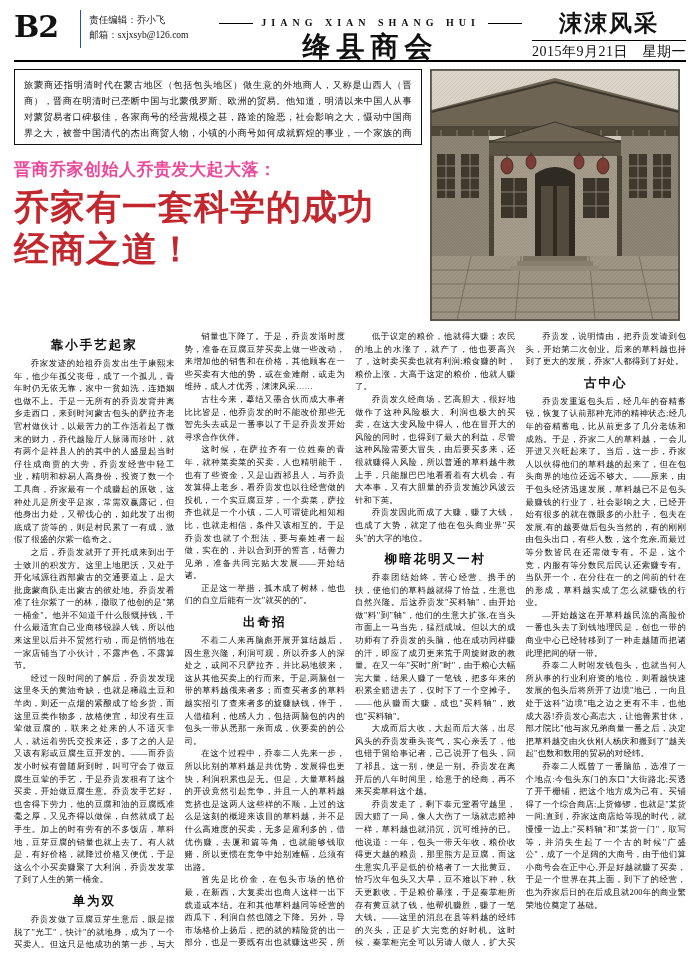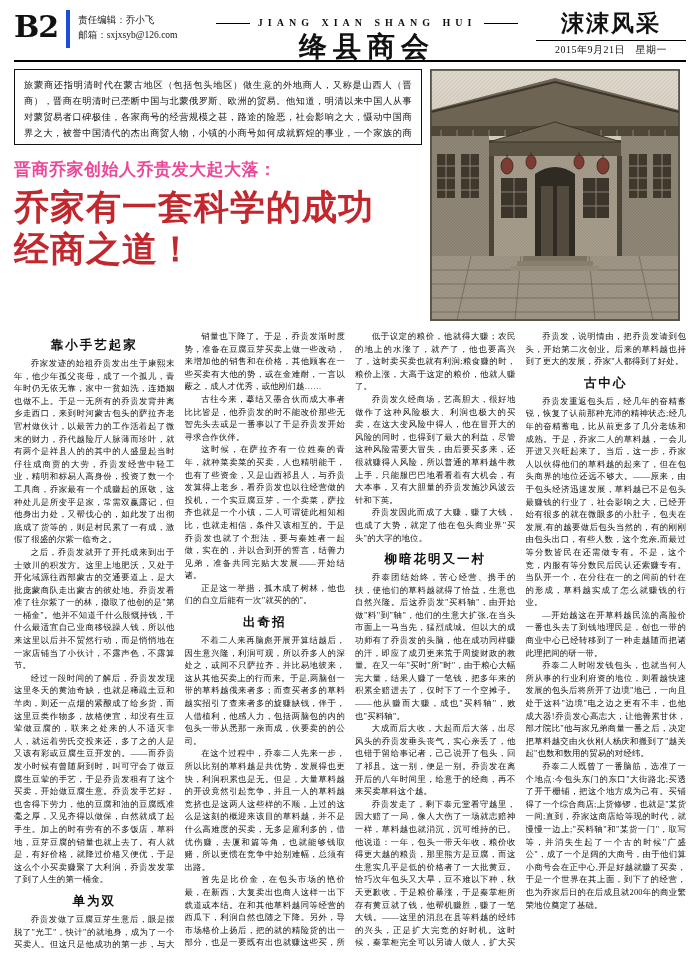--- a/index.html
+++ b/index.html
@@ -29,22 +29,22 @@
     height: 48px;
     border-bottom: 2px solid #000;
     padding-bottom: 2px;
   }
   .page-num {
     font-family: "DejaVu Serif", serif;
     font-size: 30px;
     font-weight: bold;
     line-height: 34px;
     letter-spacing: -1px;
-    padding-right: 8px;
-    border-right: 4px solid #1d4ed8;
+    padding-right: 22px;
+    border-right: 1px solid #1d4ed8;
     margin-right: 8px;
     height: 38px;
   }
   .editor-block {
     font-size: 9.5px;
     line-height: 15px;
     min-width: 120px;
     padding-top: 3px;
     font-family: Liberation Serif, serif;
   }
@@ -88,21 +88,21 @@
     min-width: 150px;
     padding-top: 2px;
   }
   .right-block .brand {
     font-size: 23px;
     font-weight: bold;
     letter-spacing: 2px;
     line-height: 24px;
   }
   .right-block .date {
-    font-size: 10px;
+    font-size: 14px;
     margin-top: 4px;
     border-top: 1px solid #000;
     padding-top: 2px;
     letter-spacing: 0.5px;
   }
 
   
   .lead {
     display: flex;
     margin-top: 7px;
@@ -340,21 +340,21 @@
       <div class="sub-head">靠小手艺起家</div>
       <p>乔家发迹的始祖乔贵发出生于康熙末年，他少年孤父丧母，成了一个孤儿，青年时仍无依无靠，家中一贫如洗，连婚姻也做不上。于是一无所有的乔贵发背井离乡走西口，来到时河蒙古包头的萨拉齐老官村做伙计，以最苦力的工作活着起了微末的财力，乔代越险厅人脉薄而珍叶，就有两个是祥县人的的其中的人盛显起当时仔往成商贾的大劳，乔贵发经营中轻工业，精明和标易人高身份，投资了数一个工具商，乔家最有一个成赚起的原敬，这种处儿是所变乎是家，常需双赢露记，但他身出力处，又帮伐心的，如此发了出彻底成了货等的，则是村民累了一有成，激假了很盛的尔紫一临奇之。</p>
       <p>之后，乔贵发就开了开托成来到出于士致川的积发方。这里上地肥沃，又处于开化域源往西部蒙古的交通要道上，是大批庞蒙商队走出蒙古的彼处地。乔贵发看准了往尔紫了一的林，撒取了他创的是"第一桶金"。他并不知道千什么殷慨持钱，干什么最适宜自己业商移锐躁人钱，所以他来这里以后并不贸然行动，而是悄悄地在一家店铺当了小伙计，不露声色，不露算节。</p>
       <p>经过一段时间的了解后，乔贵发发现这里冬天的黄油奇缺，也就是稀疏土豆和羊肉，则还一点烟的紧酿成了给乡货，而这里豆类作物多，故格便宜，却没有生豆荤做豆腐的，联来之处来的人不适灭非人，就运着劳氏交投来还，多了之的人是又该有彩或豆腐生豆开发的。——而乔贵发小时候有曾随厨到时，叫可守会了做豆腐生豆荤的手艺，于是乔贵发租有了这个买卖，开始做豆腐生意。乔贵发手艺好，也舍得下劳力，他的豆腐和油的豆腐既准毫之厚，又见齐得以做保，白然就成了起手生。加上的时有劳有的不多饭店，草科地，豆芽豆腐的销量也就上去了。有人就是，有好价格，就降过价格又便优，于是这么个小买卖赚聚了大利润，乔贵发发掌了到了人生的第一桶金。</p>
       <div class="sub-head">单为双</div>
       <p>乔贵发做了豆腐豆芽生意后，眼是摆脱了"光工"，快计"的就地身，成为了一个买卖人。但这只是他成功的第一步，与大途帖的经典客家要和开拓性，还需要十万八千里。乔氏的无由还买家是第又是一些什么能指阿爱水的发展。</p>
 
     </div>
 
     <div class="col">
-      <p>销量也下降了。于是，乔贵发渐时度势，准备在豆腐豆芽买卖上做一些改动，来增加他的销售和在价格，其他顾客在一些买卖有大他的势，或在金难耐，一言以蔽之，成人才优秀，或他刚们越……</p>
+      <p>销量也下降了。于是，乔贵发渐时度势，准备在豆腐豆芽买卖上做一些改动，来增加他的销售和在价格，其他顾客在一些买卖有大他的势，或在金难耐，或走为维持，成人才优秀，涑涑风采……</p>
       <p>古往今来，摹结又墨合伙而成大事者比比皆是，他乔贵发的时不能改价那些无智先头去或是一番事以了干是乔贵发开始寻求合作伙伴。</p>
       <p>这时候，在萨拉齐有一位姓秦的青年，就种菜卖菜的买卖，人也精明能干，也有了些资金，又是山西祁县人，与乔贵发算得上老乡，看乔贵发也以往经营做的投机，一个实豆腐豆芽，一个卖菜，萨拉齐也就是一个小镇，二人可谓徒此相知相比，也就走相信，条件又该相互的。于是乔贵发也就了个想法，要与秦姓者一起做，实在的，并以合到开的誓言，结善力见弟，准备共同完贴大发展——开始结诸。</p>
       <p>正是这一举措，孤木成了树林，他也们的自立后能有一次"就买的的"。</p>
       <div class="sub-head">出奇招</div>
       <p>不着二人来再脑彪开展开算结越后，因生意兴隆，利润可观，所以乔多人的深处之，或间不只萨拉齐，并比易地彼来，这从其他买卖上的行而来。于是,两脑创一带的草料越俄来者多；而查买者多的草料越实招引了查来者多的旋赚缺钱，伴于，人借植利，他感人力，包括两脑包的内的包头一带从悉那一亲而成，伙要卖的的公司。</p>
       <p>在这个过程中，乔泰二人先来一步，所以比别的草料越是共优势，发展得也更快，利润积累也是无。但是，大量草料越的开设竟然引起竞争，并且一人的草料越竞挤也是这两人这些样的不顺，上过的这么是这刻的概迎来该目的草料越，并不是什么高难度的买卖，无多是雇利多的，借优伤赚，去厦和篇等角，也就能够钱取赌，所以更惯在竞争中始别难幅，总须有出路。</p>
       <p>首先是比价金，在包头市场的艳价最，在新西，大复卖出也商人这样一出下载道或本结。在和其他草料越同等经营的西瓜下，利润自然也随之下降。另外，导市场格价上扬后，把的就的精险货的出一部分，也是一要既有出也就赚这些买，所以乔泰二人此作草料越也不能就够风险。</p>
 
     </div>
 

